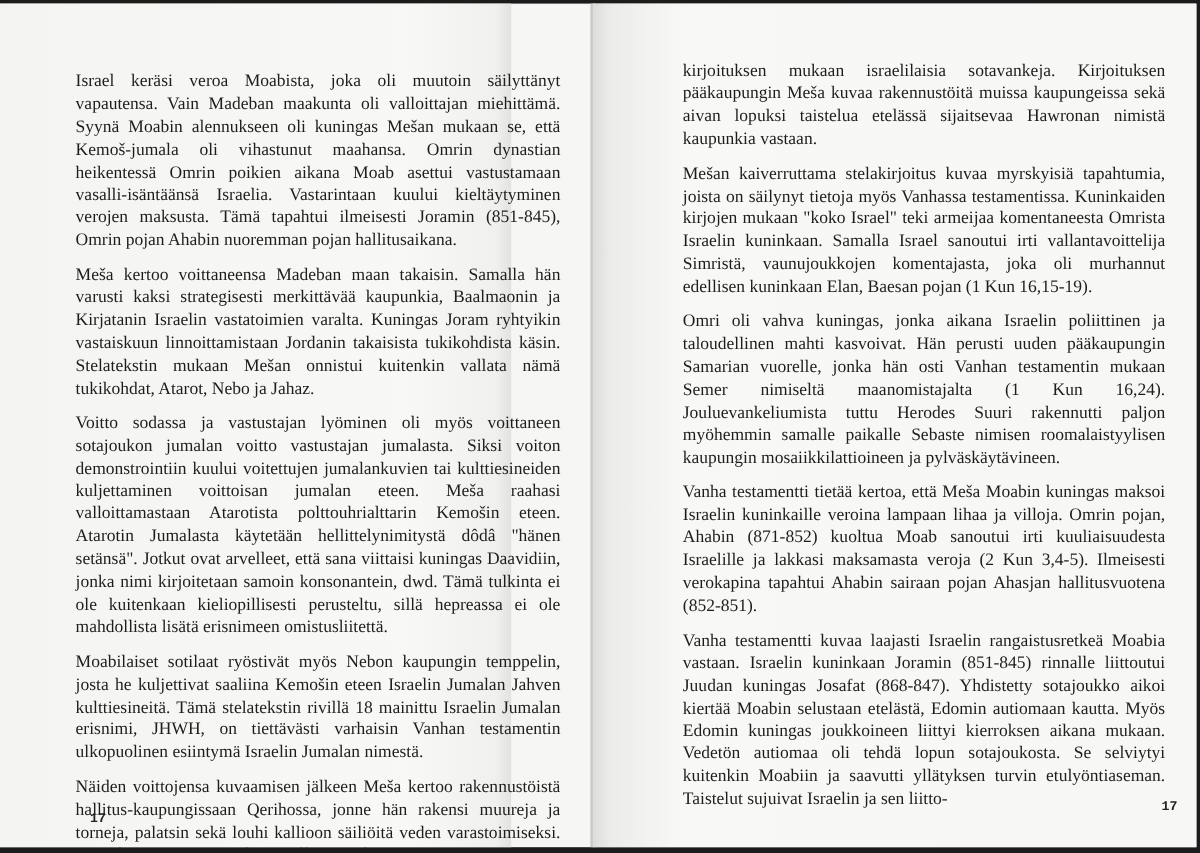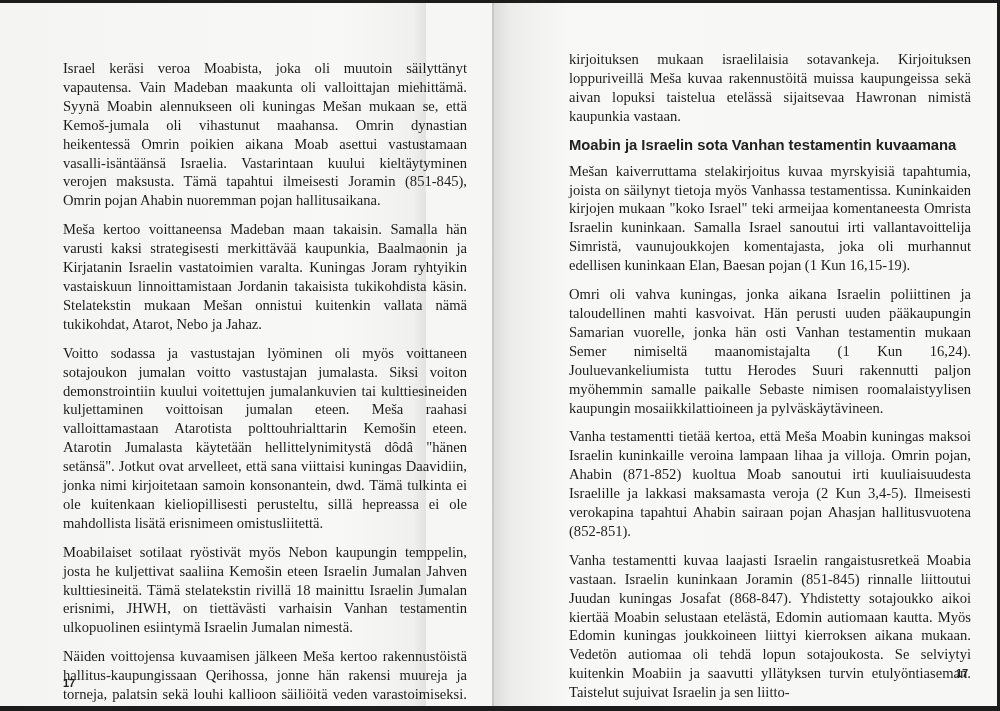--- a/index.html
+++ b/index.html
@@ -38,24 +38,25 @@
       font-family: "Liberation Sans", sans-serif;
       font-size: 14.8px;
       line-height: 19px;
       color: #222;
       margin: 0 0 7px 0;
       text-align: left;
       white-space: nowrap;
     }
     .page-number {
       position: absolute;
-      font-family: Liberation Sans, sans-serif;
+      font-family: Liberation Mono, monospace;
       font-weight: bold;
       font-size: 11px;
       color: #222;
+      margin-left: 12px;
     }
     .pn-left { left: 63px; top: 674px; }
     .pn-right { left: 956px; top: 664px; }
   </style>
 </head>
 <body>
 
 <div class="spread">
   <div class="page page-left">
     <div class="text-block left-block">
@@ -65,22 +66,21 @@
       <p>Moabilaiset sotilaat ryöstivät myös Nebon kaupungin temppelin, josta he kuljettivat saaliina Kemošin eteen Israelin Jumalan Jahven kulttiesineitä. Tämä stelatekstin rivillä 18 mainittu Israelin Jumalan erisnimi, JHWH, on tiettävästi varhaisin Vanhan testamentin ulkopuolinen esiintymä Israelin Jumalan nimestä.</p>
       <p>Näiden voittojensa kuvaamisen jälkeen Meša kertoo rakennustöistä hallitus-kaupungissaan Qerihossa, jonne hän rakensi muureja ja torneja, palatsin sekä louhi kallioon säiliöitä veden varastoimiseksi. Viimeksi mainittuun työhön osallistui stela-</p>
     </div>
     <div class="page-number pn-left">17</div>
   </div>
 
   <div class="gutter"></div>
 
   <div class="page page-right">
     <div class="text-block right-block" style="left:75px;">
-      <p>kirjoituksen mukaan israelilaisia sotavankeja. Kirjoituksen loppuriveillä Meša kuvaa rakennustöitä muissa kaupungeissa sekä aivan lopuksi taistelua etelässä sijaitsevaa Hawronan nimistä kaupunkia vastaan.</p>
-      <h2 class="heading">Moabin ja Israelin sota Vanhan testamentin kuvaamana</h2>
+      <p>kirjoituksen mukaan israelilaisia sotavankeja. Kirjoituksen pääkaupungin Meša kuvaa rakennustöitä muissa kaupungeissa sekä aivan lopuksi taistelua etelässä sijaitsevaa Hawronan nimistä kaupunkia vastaan.</p>
       <p>Mešan kaiverruttama stelakirjoitus kuvaa myrskyisiä tapahtumia, joista on säilynyt tietoja myös Vanhassa testamentissa. Kuninkaiden kirjojen mukaan "koko Israel" teki armeijaa komentaneesta Omrista Israelin kuninkaan. Samalla Israel sanoutui irti vallantavoittelija Simristä, vaunujoukkojen komentajasta, joka oli murhannut edellisen kuninkaan Elan, Baesan pojan (1 Kun 16,15-19).</p>
       <p>Omri oli vahva kuningas, jonka aikana Israelin poliittinen ja taloudellinen mahti kasvoivat. Hän perusti uuden pääkaupungin Samarian vuorelle, jonka hän osti Vanhan testamentin mukaan Semer nimiseltä maanomistajalta (1 Kun 16,24). Jouluevankeliumista tuttu Herodes Suuri rakennutti paljon myöhemmin samalle paikalle Sebaste nimisen roomalaistyylisen kaupungin mosaiikkilattioineen ja pylväskäytävineen.</p>
       <p>Vanha testamentti tietää kertoa, että Meša Moabin kuningas maksoi Israelin kuninkaille veroina lampaan lihaa ja villoja. Omrin pojan, Ahabin (871-852) kuoltua Moab sanoutui irti kuuliaisuudesta Israelille ja lakkasi maksamasta veroja (2 Kun 3,4-5). Ilmeisesti verokapina tapahtui Ahabin sairaan pojan Ahasjan hallitusvuotena (852-851).</p>
       <p>Vanha testamentti kuvaa laajasti Israelin rangaistusretkeä Moabia vastaan. Israelin kuninkaan Joramin (851-845) rinnalle liittoutui Juudan kuningas Josafat (868-847). Yhdistetty sotajoukko aikoi kiertää Moabin selustaan etelästä, Edomin autiomaan kautta. Myös Edomin kuningas joukkoineen liittyi kierroksen aikana mukaan. Vedetön autiomaa oli tehdä lopun sotajoukosta. Se selviytyi kuitenkin Moabiin ja saavutti yllätyksen turvin etulyöntiaseman. Taistelut sujuivat Israelin ja sen liitto-</p>
     </div>
     <div class="page-number pn-right" style="left:462px;">17</div>
   </div>
 </div>
 
 </body></html>

